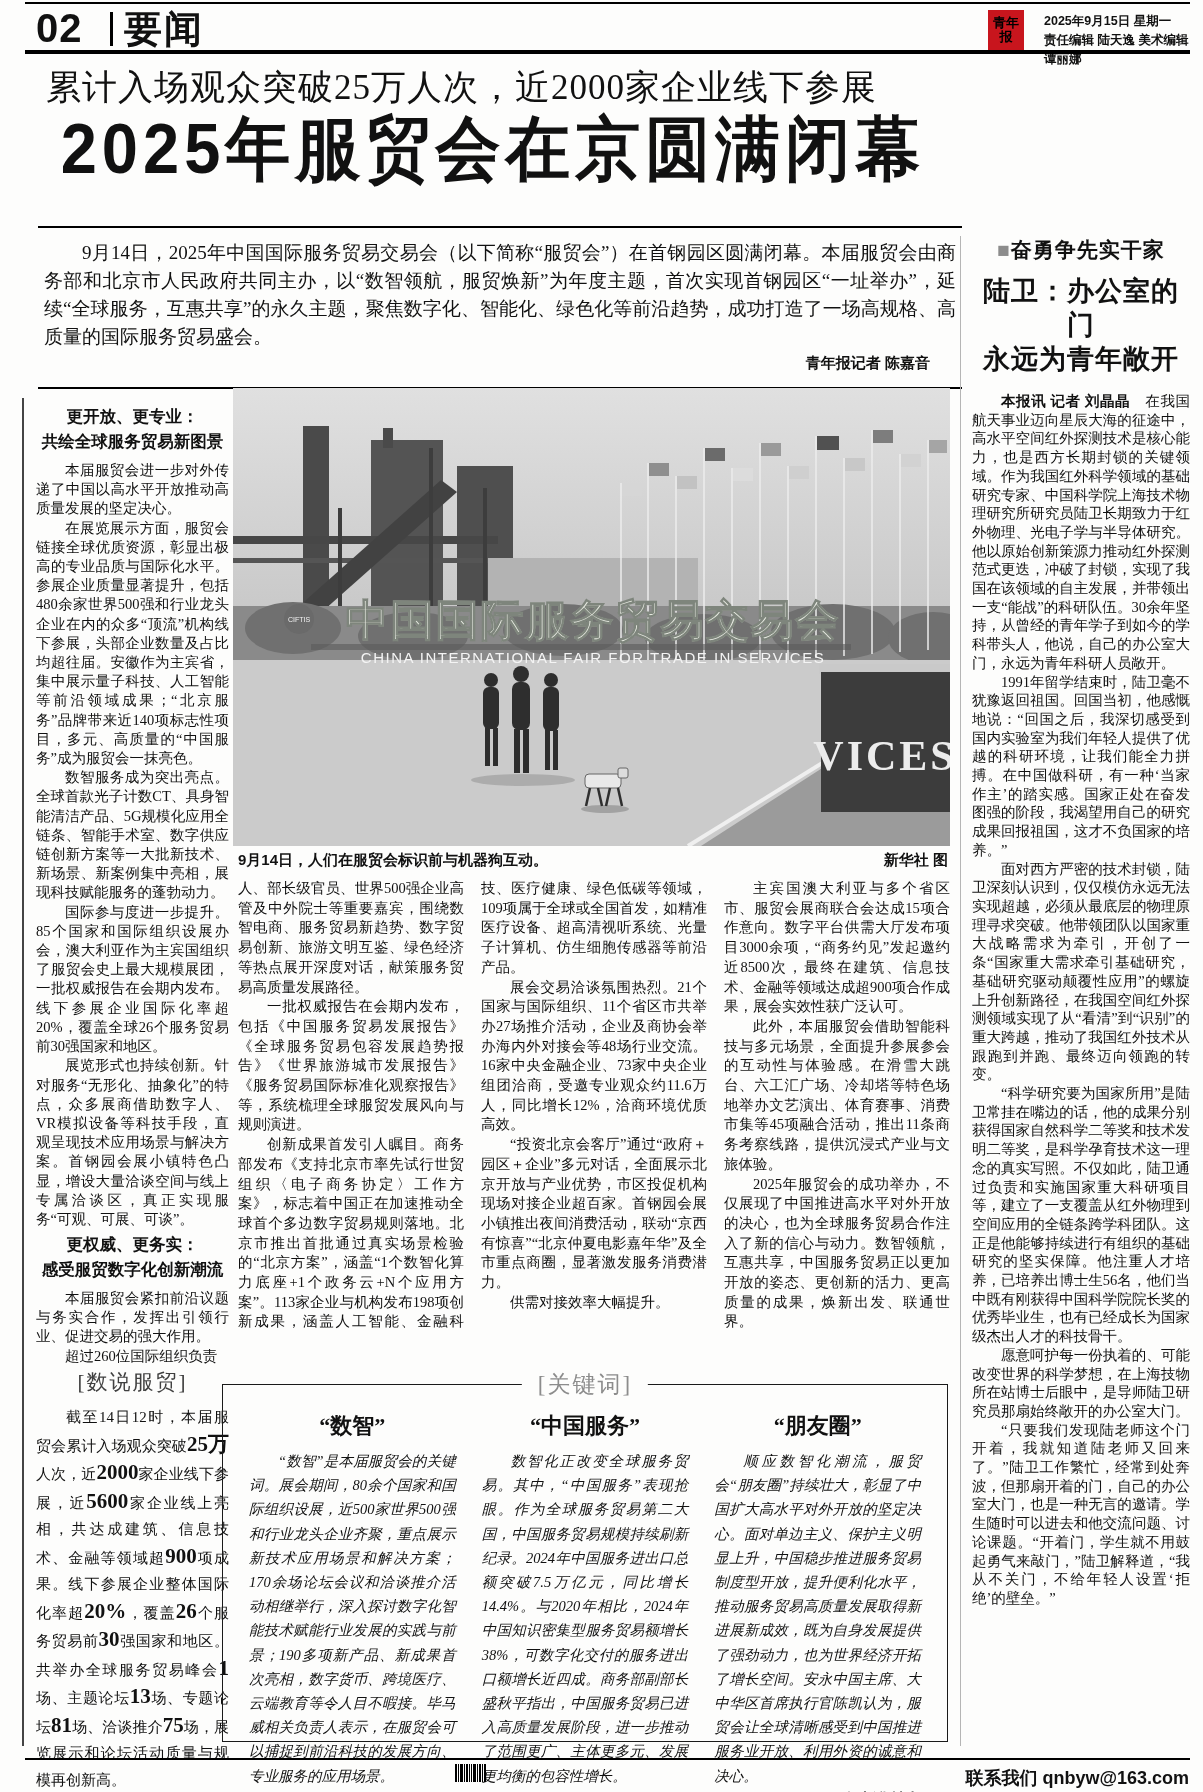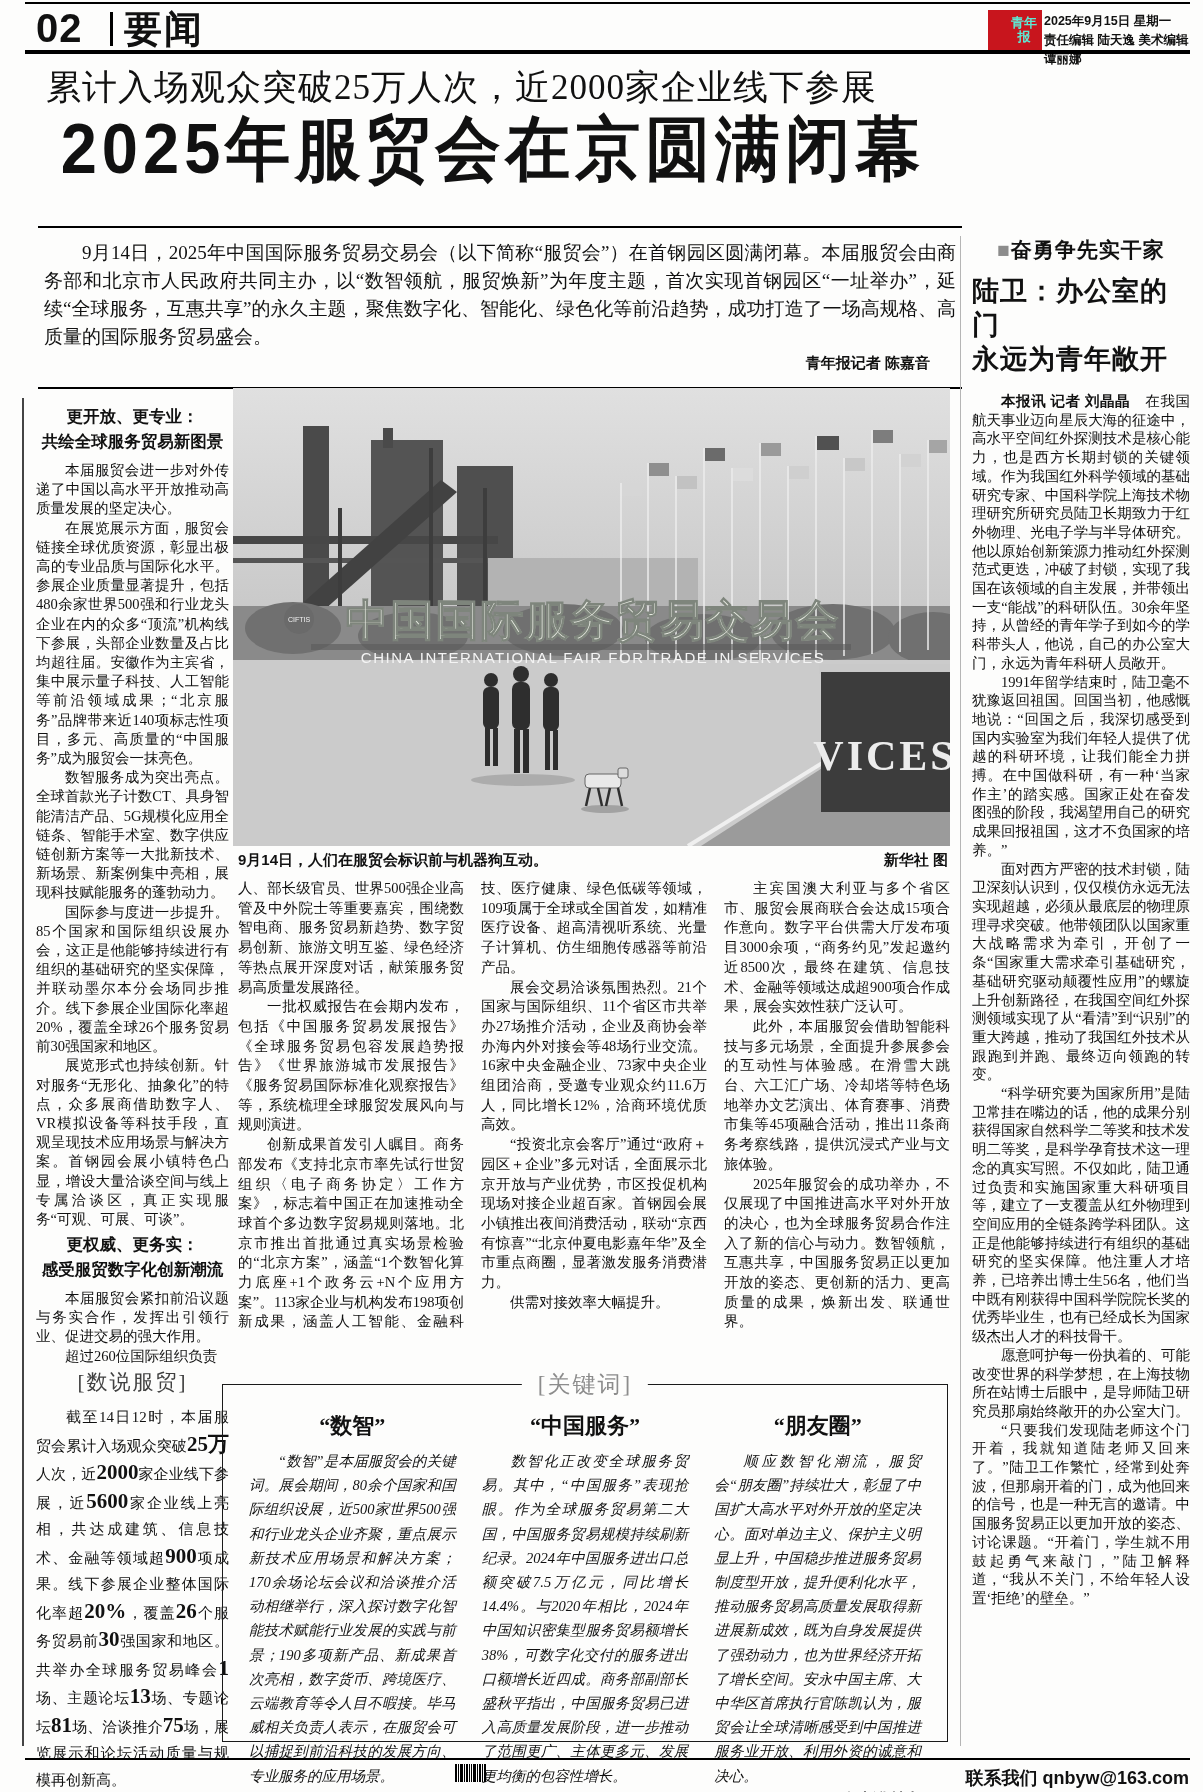--- a/index.html
+++ b/index.html
@@ -4,23 +4,23 @@
 <style>
   html,body{margin:0;padding:0;background:#e9e9e9;}
   .page{position:relative;width:1203px;height:1792px;background:#fdfdfc;margin:0 auto;
         font-family:"Liberation Serif",serif;color:#111;overflow:hidden;}
   .abs{position:absolute;}
   
   .top-rule{left:25px;top:2px;width:1165px;height:2px;background:#000;}
   .pagenum{left:36px;top:6px;font-family:"Liberation Sans",sans-serif;font-weight:bold;font-size:40px;letter-spacing:1px;}
   .head-bar{left:110px;top:12px;width:3px;height:34px;background:#000;}
   .section-name{left:124px;top:4px;font-family:"Liberation Sans",sans-serif;font-weight:bold;font-size:38px;letter-spacing:2px;}
-  .masthead{left:988px;top:10px;width:36px;height:40px;background:#c8151d;color:#5eead4;
+  .masthead{left:988px;top:10px;width:36px;height:40px;background:#c8151d;color:#000000;
             display:flex;align-items:center;justify-content:center;text-align:center;
-            font-size:13px;line-height:14px;font-weight:bold;font-family:"Liberation Serif",serif;padding-left:18px;}
+            font-size:13px;line-height:14px;font-weight:bold;font-family:"Liberation Serif",serif;}
   .head-dates{left:1044px;top:12px;font-family:"Liberation Sans",sans-serif;font-size:12.5px;line-height:19px;font-weight:bold;}
   .head-rule{left:25px;top:50px;width:1165px;height:4px;background:#000;}
   
   .kicker{left:46px;top:64px;width:925px;font-family:Liberation Serif, serif;
           font-size:35px;font-weight:500;letter-spacing:1px;white-space:nowrap;}
   .main-title{left:18px;top:102px;width:950px;text-align:center;font-family:"Liberation Sans",sans-serif;
           font-size:65px;font-weight:900;letter-spacing:5px;white-space:nowrap;transform:scaleY(1.08);transform-origin:top;}
   
   .lede-box{left:38px;top:226px;width:912px;border-top:2.5px solid #000;border-bottom:2.5px solid #000;padding:11px 6px 14px 6px;}
   .lede-box p{margin:0;font-size:19px;line-height:28px;text-indent:2em;text-align:justify;}
@@ -51,21 +51,21 @@
             padding:0 16px;color:#8c8c8c;font-size:23px;letter-spacing:2px;}
   .kw-inner{display:flex;gap:26px;padding:26px 26px 6px 26px;}
   .kw-item{flex:1;min-width:0;}
   .kw-title{text-align:center;font-weight:bold;font-size:22px;margin-bottom:8px;}
   .kw-item p{margin:0;font-size:14.5px;line-height:24.2px;text-indent:2em;text-align:justify;font-style:italic;}
   .kw-credit{text-align:right;font-weight:bold;font-size:15px;font-style:normal !important;margin-top:2px;}
   
   .sidebar{left:972px;top:236px;width:218px;height:1510px;overflow:hidden;}
   .eyebrow{text-align:center;font-size:21px;font-weight:bold;letter-spacing:1px;}
   .eyebrow .sq{color:#8c8c8c;}
-  .sb-title{text-align:left;font-size:27px;font-weight:900;line-height:34px;margin-top:10px;letter-spacing:1px;}
+  .sb-title{text-align:center;font-size:27px;font-weight:900;line-height:34px;margin-top:10px;letter-spacing:1px;}
   .sb-body{margin-top:16px;font-size:14.5px;line-height:18.7px;text-align:justify;}
   .sb-body p{margin:0;text-indent:2em;}
   .sb-body .bd{font-weight:bold;}
   
   .foot-rule{left:25px;top:1758px;width:1165px;height:1.5px;background:#000;}
   .barcode{left:455px;top:1764px;width:34px;height:18px;display:flex;align-items:stretch;gap:1px;}
   .barcode i{display:block;background:#000;}
   .foot-right{right:14px;top:1766px;font-family:"Liberation Sans",sans-serif;font-weight:bold;font-size:18px;}
 </style>
 </head>
@@ -97,21 +97,21 @@
 
   <div class="abs lcol" style="left:36px;top:404px;height:824px;overflow:hidden;">
     <div class="subhead">
       <div>更开放、更专业：</div>
       <div>共绘全球服务贸易新图景</div>
     </div>
     <div>
         <p>本届服贸会进一步对外传递了中国以高水平开放推动高质量发展的坚定决心。</p>
         <p>在展览展示方面，服贸会链接全球优质资源，彰显出极高的专业品质与国际化水平。参展企业质量显著提升，包括480余家世界500强和行业龙头企业在内的众多“顶流”机构线下参展，头部企业数量及占比均超往届。安徽作为主宾省，集中展示量子科技、人工智能等前沿领域成果；“北京服务”品牌带来近140项标志性项目，多元、高质量的“中国服务”成为服贸会一抹亮色。</p>
         <p>数智服务成为突出亮点。全球首款光子计数CT、具身智能清洁产品、5G规模化应用全链条、智能手术室、数字供应链创新方案等一大批新技术、新场景、新案例集中亮相，展现科技赋能服务的蓬勃动力。</p>
-        <p>国际参与度进一步提升。85个国家和国际组织设展办会，这正是他能够持续进行有组织的基础研究的坚实保障，并联动墨尔本分会场同步推介。线下参展企业国际化率超20%，覆盖全球26个服务贸易前30强国家和地区。</p>
+        <p>国际参与度进一步提升。85个国家和国际组织设展办会，澳大利亚作为主宾国组织了服贸会史上最大规模展团，一批权威报告在会期内发布。线下参展企业国际化率超20%，覆盖全球26个服务贸易前30强国家和地区。</p>
         <p>展览形式也持续创新。针对服务“无形化、抽象化”的特点，众多展商借助数字人、VR模拟设备等科技手段，直观呈现技术应用场景与解决方案。首钢园会展小镇特色凸显，增设大量洽谈空间与线上专属洽谈区，真正实现服务“可观、可展、可谈”。</p>
       </div>
   </div>
 
   <div class="abs lcol" style="left:36px;top:1232px;">
     <div class="subhead">
       <div>更权威、更务实：</div>
       <div>感受服贸数字化创新潮流</div>
     </div>
     <div>
@@ -271,21 +271,21 @@
     <div class="sb-title">
       <div>陆卫：办公室的门</div>
       <div>永远为青年敞开</div>
     </div>
     <div class="sb-body">
         <p><span class="bd">本报讯 记者 刘晶晶　</span><span>在我国航天事业迈向星辰大海的征途中，高水平空间红外探测技术是核心能力，也是西方长期封锁的关键领域。作为我国红外科学领域的基础研究专家、中国科学院上海技术物理研究所研究员陆卫长期致力于红外物理、光电子学与半导体研究。他以原始创新策源力推动红外探测范式更迭，冲破了封锁，实现了我国在该领域的自主发展，并带领出一支“能战”的科研队伍。30余年坚持，从曾经的青年学子到如今的学科带头人，他说，自己的办公室大门，永远为青年科研人员敞开。</span></p>
         <p>1991年留学结束时，陆卫毫不犹豫返回祖国。回国当初，他感慨地说：“回国之后，我深切感受到国内实验室为我们年轻人提供了优越的科研环境，让我们能全力拼搏。在中国做科研，有一种‘当家作主’的踏实感。国家正处在奋发图强的阶段，我渴望用自己的研究成果回报祖国，这才不负国家的培养。”</p>
         <p>面对西方严密的技术封锁，陆卫深刻认识到，仅仅模仿永远无法实现超越，必须从最底层的物理原理寻求突破。他带领团队以国家重大战略需求为牵引，开创了一条“国家重大需求牵引基础研究，基础研究驱动颠覆性应用”的螺旋上升创新路径，在我国空间红外探测领域实现了从“看清”到“识别”的重大跨越，推动了我国红外技术从跟跑到并跑、最终迈向领跑的转变。</p>
         <p>“科学研究要为国家所用”是陆卫常挂在嘴边的话，他的成果分别获得国家自然科学二等奖和技术发明二等奖，是科学孕育技术这一理念的真实写照。不仅如此，陆卫通过负责和实施国家重大科研项目等，建立了一支覆盖从红外物理到空间应用的全链条跨学科团队。这正是他能够持续进行有组织的基础研究的坚实保障。他注重人才培养，已培养出博士生56名，他们当中既有刚获得中国科学院院长奖的优秀毕业生，也有已经成长为国家级杰出人才的科技骨干。</p>
         <p>愿意呵护每一份执着的、可能改变世界的科学梦想，在上海技物所在站博士后眼中，是导师陆卫研究员那扇始终敞开的办公室大门。</p>
-        <p>“只要我们发现陆老师这个门开着，我就知道陆老师又回来了。”陆卫工作繁忙，经常到处奔波，但那扇开着的门，成为他回来的信号，也是一种无言的邀请。中国服务贸易正以更加开放的姿态、讨论课题。“开着门，学生就不用鼓起勇气来敲门，”陆卫解释道，“我从不关门，不给年轻人设置‘拒绝’的壁垒。”</p>
+        <p>“只要我们发现陆老师这个门开着，我就知道陆老师又回来了。”陆卫工作繁忙，经常到处奔波，但那扇开着的门，自己的办公室大门，也是一种无言的邀请。学生随时可以进去和他交流问题、讨论课题。“开着门，学生就不用鼓起勇气来敲门，”陆卫解释道，“我从不关门，不给年轻人设置‘拒绝’的壁垒。”</p>
       </div>
   </div>
 
   <div class="abs foot-rule"></div>
   <div class="abs barcode">
     <i style="width:2px"></i>
       <i style="width:1px"></i>
       <i style="width:3px"></i>
       <i style="width:1px"></i>
     <i style="width:2px"></i>

